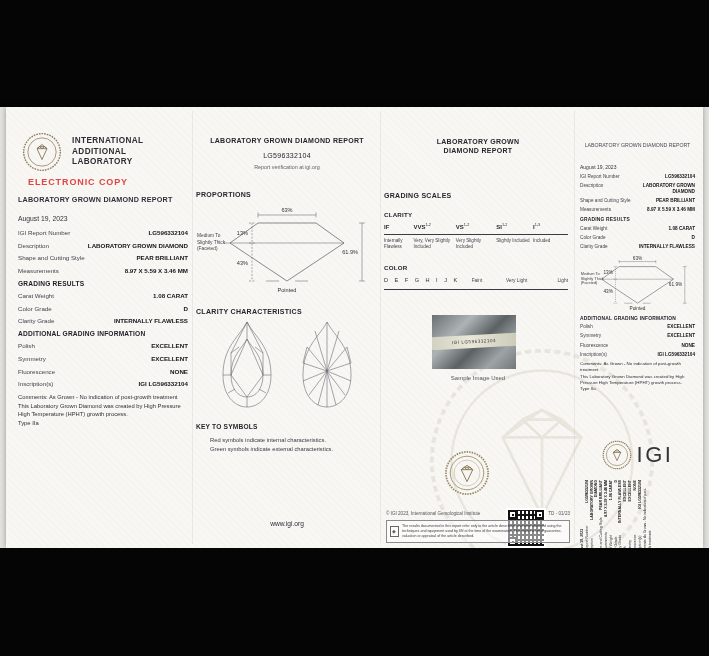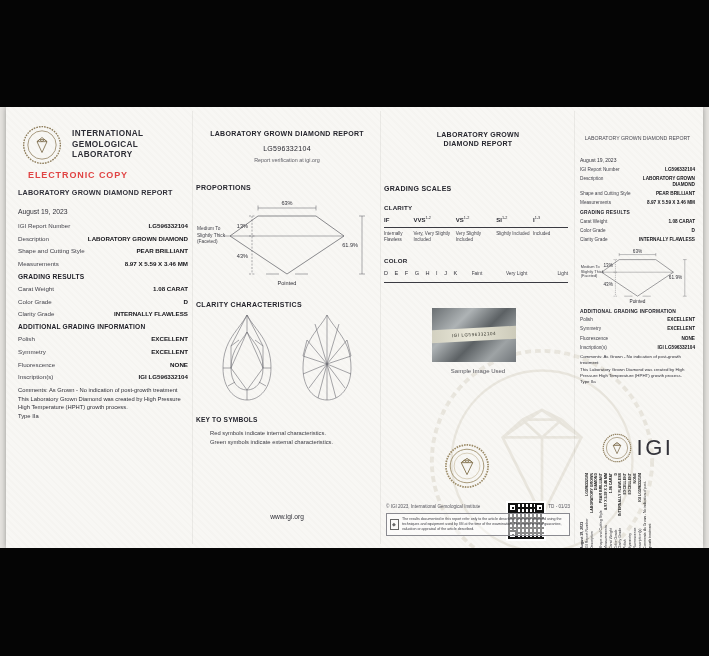--- a/index.html
+++ b/index.html
@@ -5,21 +5,21 @@
   html,body{margin:0;padding:0;background:#000;}
   *{box-sizing:border-box;font-family:"Liberation Sans","DejaVu Sans",sans-serif;}
   .stage{position:relative;width:709px;height:656px;background:#060606;overflow:hidden;margin:0 auto;}
   .bar{position:absolute;left:0;width:709px;background:#050505;}
   .bar.top{top:0;height:107px;}
   .bar.bottom{top:548px;height:108px;}
   .band{position:absolute;left:0;top:107px;width:709px;height:441px;background:#e6e4e0;}
   .cert{position:absolute;left:6px;top:0;width:697px;height:441px;background:#f8f7f4;
         box-shadow:0 0 6px rgba(0,0,0,.35);overflow:hidden;
         background-image:repeating-linear-gradient(45deg,rgba(120,110,90,.02) 0 2px,transparent 2px 5px);}
-  .panel{position:absolute;top:8px;height:441px;}
+  .panel{position:absolute;top:15px;height:441px;}
   .p1{left:12px;width:172px;}
   .p2{left:190px;width:182px;}
   .p3{left:378px;width:188px;}
   .p4{left:572px;width:119px;}
   .vsep{position:absolute;top:4px;bottom:4px;width:1px;background:rgba(60,50,40,.07);}
   .abs{position:absolute;}
   .ctr{left:0;right:0;text-align:center;}
   
   .inst-name{font-size:8.2px;font-weight:700;color:#2e2e36;line-height:1.3;letter-spacing:.4px;}
   .ecopy{font-size:9px;font-weight:700;letter-spacing:.9px;}
@@ -96,21 +96,21 @@
       <div class="vsep" style="left:568px;"></div>
 
       <section class="panel p1">
         <svg class="abs" style="left:4px;top:10px;" width="40" height="40" viewBox="0 0 48 48">
           <circle cx="24" cy="24" r="22" fill="none" stroke="#8d7c5a" stroke-width="1.6" stroke-dasharray="2 1.2"></circle>
           <circle cx="24" cy="24" r="17" fill="none" stroke="#8d7c5a" stroke-width="0.9"></circle>
           <path d="M24 15 L30 20 L24 33 L18 20 Z M18 20 L30 20 M21 17.5 L27 17.5 M21 17.5 L18 20 M27 17.5 L30 20 M21 17.5 L24 20 M27 17.5 L24 20" fill="none" stroke="#7d6c4c" stroke-width="1"></path>
         </svg>
         <div class="abs inst-name" style="left:54px;top:14px;">
           <div>INTERNATIONAL</div>
-          <div>GEMOLOGICAL</div>
+          <div>ADDITIONAL</div>
           <div>LABORATORY</div>
         </div>
         <div class="abs ecopy" style="left:10px;top:55px;color:#e04444;">ELECTRONIC COPY</div>
         <div class="abs rep-title" style="left:0;top:73px;">LABORATORY GROWN DIAMOND REPORT</div>
 
         <div class="abs" style="left:0;right:2px;top:93px;">
           <div class="date">August 19, 2023</div>
 
           <div class="row">
               <span class="lbl">IGI Report Number</span>

